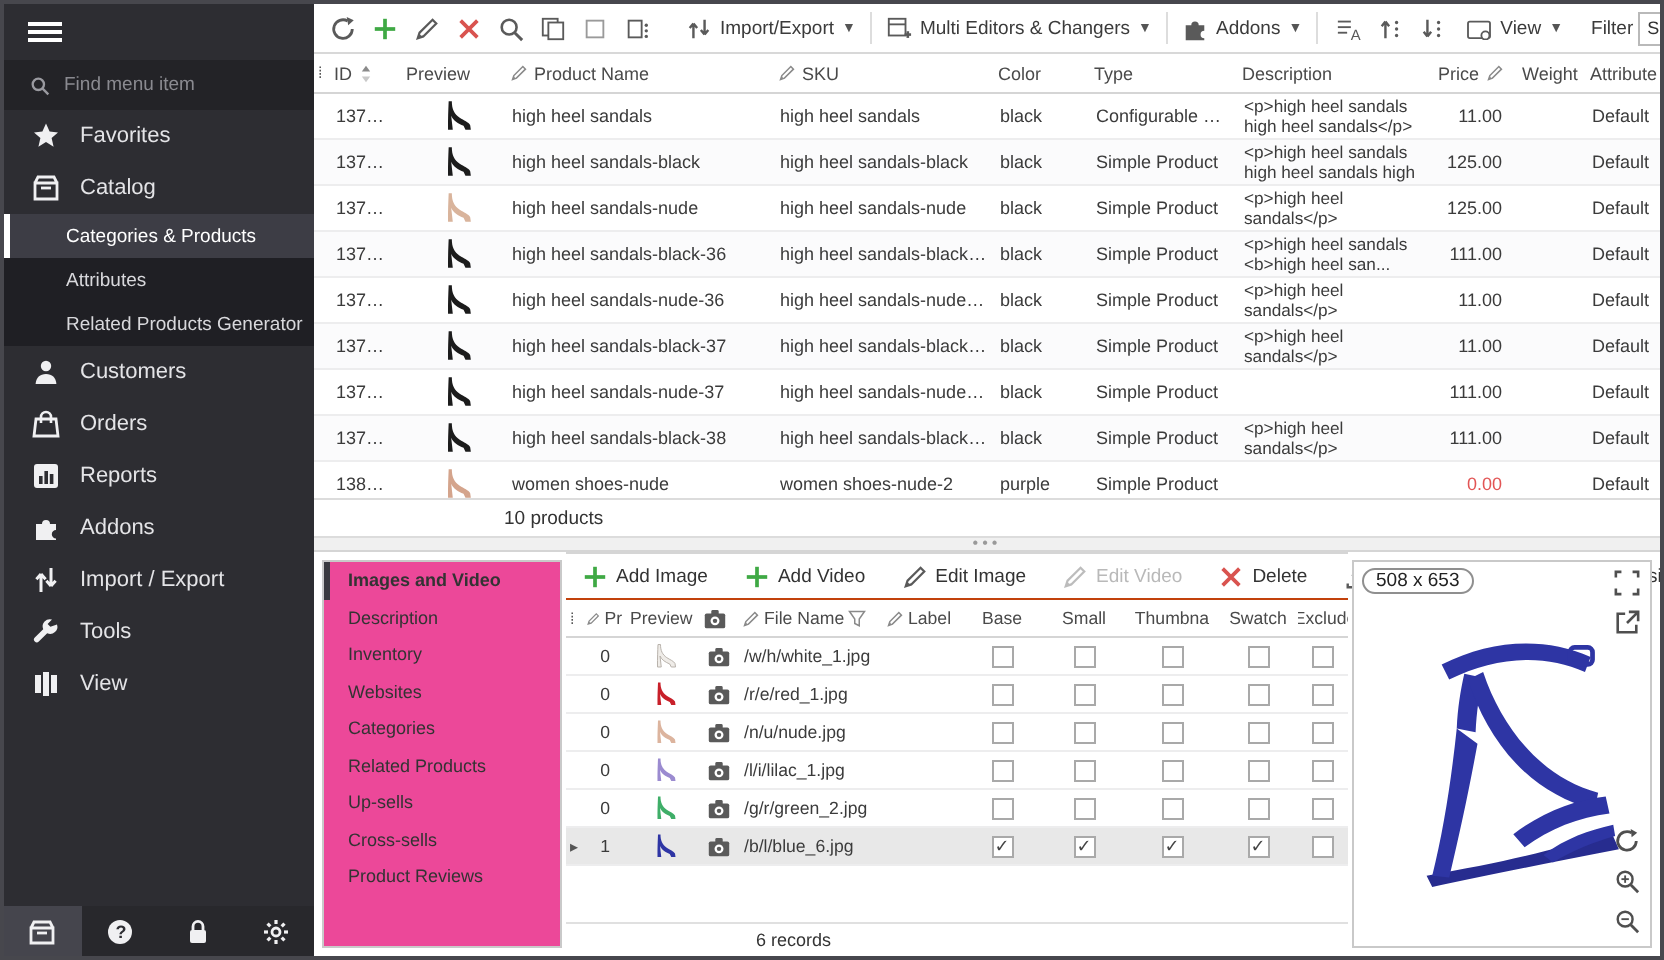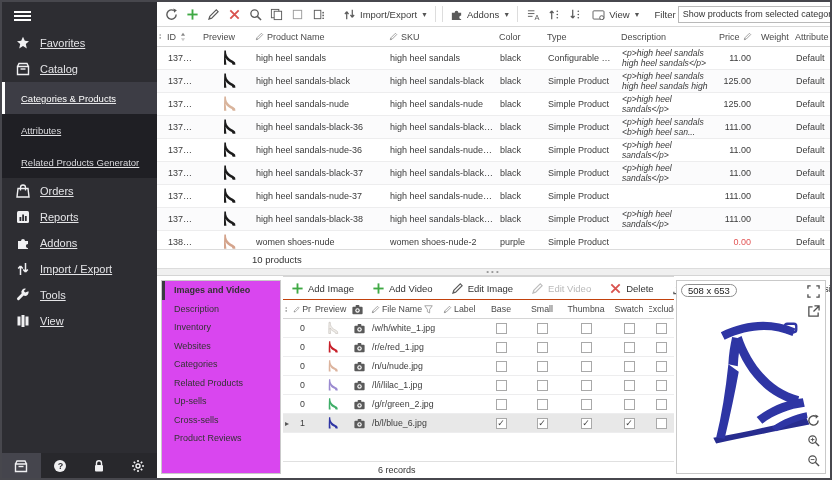--- a/index.html
+++ b/index.html
@@ -4,56 +4,56 @@
 <style>
   * { margin:0; padding:0; box-sizing:border-box; }
   html,body { width:832px; height:480px; font-family:"Liberation Sans", sans-serif; background:#888; }
   .window { width:832px; height:480px; border:2px solid #47474d; display:flex; background:#fff; overflow:hidden; }
 
   
   .sidebar { width:155px; background:#2d2d32; color:#e4e4e7; display:flex; flex-direction:column; flex-shrink:0; }
   .hamburger { height:28px; display:flex; align-items:center; padding-left:12px; }
   .hamburger .bars div { width:17px; height:2px; background:#fff; margin:2px 0; }
   .side-search { height:25px; display:flex; align-items:center; gap:7px; padding-left:13px; background:#232327; color:#8a8a90; font-size:9.5px; }
-  .nav { flex:1; overflow:hidden;text-decoration:underline; }
+  .nav { flex:1; overflow:hidden; }
   .nav-item { height:26px; display:flex; align-items:center; gap:10px; padding-left:13px; font-size:11px; cursor:pointer; }
   .nav-item .ic { width:15px; display:flex; justify-content:center; color:#fff; }
   .sub { background:#1f1f24; }
-  .sub-item { height:32px; display:flex; align-items:center; padding-left:16px; font-size:9.5px; color:#d8d8dc; cursor:pointer; border-left:3px solid transparent; }
+  .sub-item { height:22px; display:flex; align-items:center; padding-left:28px; font-size:9.5px; color:#d8d8dc; cursor:pointer; border-left:3px solid transparent; }
   .sub-item.sel { background:#3d3d45; border-left:3px solid #fff; color:#fff; }
   .side-bottom { height:25px; background:#28282c; display:flex; align-items:stretch; }
   .sb-ic { flex:1; display:flex; align-items:center; justify-content:center; cursor:pointer; }
   .sb-ic.active { background:#45454d; }
 
   
   .main { flex:1; display:flex; flex-direction:column; min-width:0; }
   .toolbar { height:25px; border-bottom:1px solid #d8d8d8; display:flex; align-items:center; padding:0 4px; gap:2px; font-size:9.5px; color:#3b3b3b; flex-shrink:0; }
   .tbtn { display:flex; align-items:center; gap:4px; padding:2px 4px; border-radius:2px; cursor:pointer; white-space:nowrap; }
   .tsep { width:1px; height:16px; background:#ddd; margin:0 3px; }
   .caret { font-size:7px; color:#555; }
   select.filter-sel { font-size:9px; height:17px; border:1px solid #b9b9b9; background:#fff; color:#333; width:178px; font-family:"Liberation Sans",sans-serif; }
 
   
   .grid-cols { display:grid; grid-template-columns:8px 36px 52px 134px 110px 48px 74px 98px 42px 34px 1fr; }
   .ghead { height:20px; border-bottom:1px solid #d5d5d5; font-size:9px; color:#4a4a4a; align-items:center; flex-shrink:0; }
   .ghead .hc { display:flex; align-items:center; gap:3px; padding:0 2px; overflow:hidden; white-space:nowrap; }
   .grow { height:23px; border-bottom:1px solid #ededee; font-size:9px; color:#3b3b3b; align-items:center; cursor:pointer; background:#fff; }
   .grow:nth-child(even){ background:#fbfbfc; }
   .c { padding:0 3px; overflow:hidden; white-space:nowrap; text-overflow:ellipsis; }
-  .c.desc { white-space:normal; line-height:10px; max-height:21px; font-size:8.6px;font-style:italic; }
+  .c.desc { white-space:normal; line-height:10px; max-height:21px; font-size:8.6px; }
   .c.num { text-align:right; padding-right:8px; }
   .c.red { color:#e25555; }
   .marker { font-size:8px; color:#555; text-align:center; padding:0; }
   .gbody { flex:1; overflow:hidden; }
   .status-bar { height:20px; border-top:1px solid #dcdcdc; border-bottom:1px solid #dcdcdc; display:flex; align-items:center; padding-left:95px; font-size:9.5px; color:#333; flex-shrink:0; background:#fff; }
   .hsplit { height:7px; background:#f0f0f0; border-bottom:1px solid #d5d5d5; display:flex; align-items:center; justify-content:center; color:#999; font-size:8px; letter-spacing:2px; line-height:4px; flex-shrink:0; cursor:row-resize; }
 
   
   .bottom { flex:1; display:flex; min-height:0; }
-  .tabs { width:120px; border:1px solid #c9c9c9; margin:4px 2px 4px 4px; background:#d946ef; overflow:hidden; flex-shrink:0; }
+  .tabs { width:120px; border:1px solid #c9c9c9; margin:4px 2px 4px 4px; background:#ec4899; overflow:hidden; flex-shrink:0; }
   .tab { height:18.5px; display:flex; align-items:center; padding-left:9px; font-size:9px; color:#333; border-left:3px solid transparent; cursor:pointer; }
   .tab.sel { border-left:3px solid #3a3a40; font-weight:bold; }
   .images-panel { flex:1; display:flex; flex-direction:column; min-width:0; border-top:1px solid #d5d5d5; }
   .img-toolbar { height:23px; border-bottom:1px solid #c2410c; display:flex; align-items:center; padding:0 4px; gap:2px; font-size:9.5px; color:#333; flex-shrink:0; }
   .img-toolbar .tbtn.disabled { color:#b9b9b9; cursor:default; }
   .icols { display:grid; grid-template-columns:8px 22px 36px 20px 72px 40px 40px 42px 46px 40px 1fr; }
   .ihead { height:19px; border-bottom:1px solid #d5d5d5; font-size:8.8px; color:#4a4a4a; align-items:center; flex-shrink:0; }
   .ihead .hc { display:flex; align-items:center; gap:2px; padding:0 2px; overflow:hidden; white-space:nowrap; }
   .ihead .hc.ctr, .irow .c.ctr { justify-content:center; text-align:center; }
   .irow { height:19px; border-bottom:1px solid #ededee; font-size:8.8px; color:#3b3b3b; align-items:center; background:#fff; cursor:pointer; }
@@ -76,20 +76,29 @@
 <div class="window">
 
   <div class="sidebar">
     <div class="hamburger">
       <div class="bars">
           <div></div>
           <div></div>
           <div></div>
         </div>
     </div>
+    <div class="side-search">
+      <span>
+        <svg width="10" height="10" viewBox="0 0 12 12">
+            <circle cx="5" cy="5" r="3.4" fill="none" stroke="#9a9aa0" stroke-width="1.4"></circle>
+            <line x1="7.6" y1="7.6" x2="11" y2="11" stroke="#9a9aa0" stroke-width="1.4"></line>
+          </svg>
+      </span>
+      <span>Find menu item</span>
+    </div>
     <div class="nav" id="nav">
         <div class="nav-item">
           <span class="ic">
             <svg width="14" height="14" viewBox="0 0 14 14">
               <path d="M7 0.8 L8.8 4.8 L13 5.2 L9.8 8 L10.8 12.4 L7 10 L3.2 12.4 L4.2 8 L1 5.2 L5.2 4.8 Z" fill="#f0f0f2"></path>
             </svg>
           </span>
           <span>Favorites</span>
         </div>
         <div class="nav-item">
@@ -98,20 +107,29 @@
               <path d="M1.5 4.5 h11 v8 h-11 Z M1.5 4.5 L3 1.5 h8 L12.5 4.5" fill="none" stroke="#f0f0f2" stroke-width="1.4"></path>
               <line x1="4.5" y1="7" x2="9.5" y2="7" stroke="#f0f0f2" stroke-width="1.4"></line>
             </svg>
           </span>
           <span>Catalog</span>
         </div>
         <div class="sub">
           <div class="sub-item sel">Categories &amp; Products</div>
           <div class="sub-item">Attributes</div>
           <div class="sub-item">Related Products Generator</div>
+        </div>
+        <div class="nav-item">
+          <span class="ic">
+            <svg width="14" height="14" viewBox="0 0 14 14">
+              <circle cx="7" cy="4" r="2.6" fill="#f0f0f2"></circle>
+              <path d="M1.8 13 C2 9.8 4 8 7 8 C10 8 12 9.8 12.2 13 Z" fill="#f0f0f2"></path>
+            </svg>
+          </span>
+          <span>Customers</span>
         </div>
         <div class="nav-item">
           <span class="ic">
             <svg width="14" height="14" viewBox="0 0 14 14">
               <path d="M2 4.5 h10 l1 8.5 h-12 Z" fill="none" stroke="#f0f0f2" stroke-width="1.4"></path>
               <path d="M4.5 6.5 V3.5 a2.5 2.5 0 0 1 5 0 V6.5" fill="none" stroke="#f0f0f2" stroke-width="1.3"></path>
             </svg>
           </span>
           <span>Orders</span>
         </div>
@@ -258,20 +276,32 @@
             <span>
               <svg width="13" height="13" viewBox="0 0 14 14">
                 <path d="M4 12 V4 M4 4 L2 6.5 M4 4 L6 6.5" stroke="#5a5a5a" stroke-width="1.3" fill="none"></path>
                 <path d="M10 2 V10 M10 10 L8 7.5 M10 10 L12 7.5" stroke="#5a5a5a" stroke-width="1.3" fill="none"></path>
               </svg>
             </span>
             <span>Import/Export</span>
             <span class="caret">▼</span>
           </span>
           <span class="tsep"></span>
+          <span class="tbtn">
+            <span>
+              <svg width="13" height="13" viewBox="0 0 14 14">
+                <rect x="1.5" y="1.5" width="9" height="9" fill="none" stroke="#5a5a5a"></rect>
+                <line x1="1.5" y1="4.5" x2="10.5" y2="4.5" stroke="#5a5a5a"></line>
+                <line x1="10" y1="10" x2="13.5" y2="10" stroke="#5a5a5a" stroke-width="1.4"></line>
+                <line x1="11.75" y1="8.2" x2="11.75" y2="11.8" stroke="#5a5a5a" stroke-width="1.4"></line>
+              </svg>
+            </span>
+            <span>Multi Editors &amp; Changers</span>
+            <span class="caret">▼</span>
+          </span>
           <span class="tsep"></span>
           <span class="tbtn">
             <span>
               <svg width="13" height="13" viewBox="0 0 14 14">
                 <path d="M2 5 h3 a2 2 0 1 1 4 0 h3 v3 a2 2 0 1 0 0 4 v1 h-10 Z" fill="#5a5a5a"></path>
               </svg>
             </span>
             <span>Addons</span>
             <span class="caret">▼</span>
           </span>

